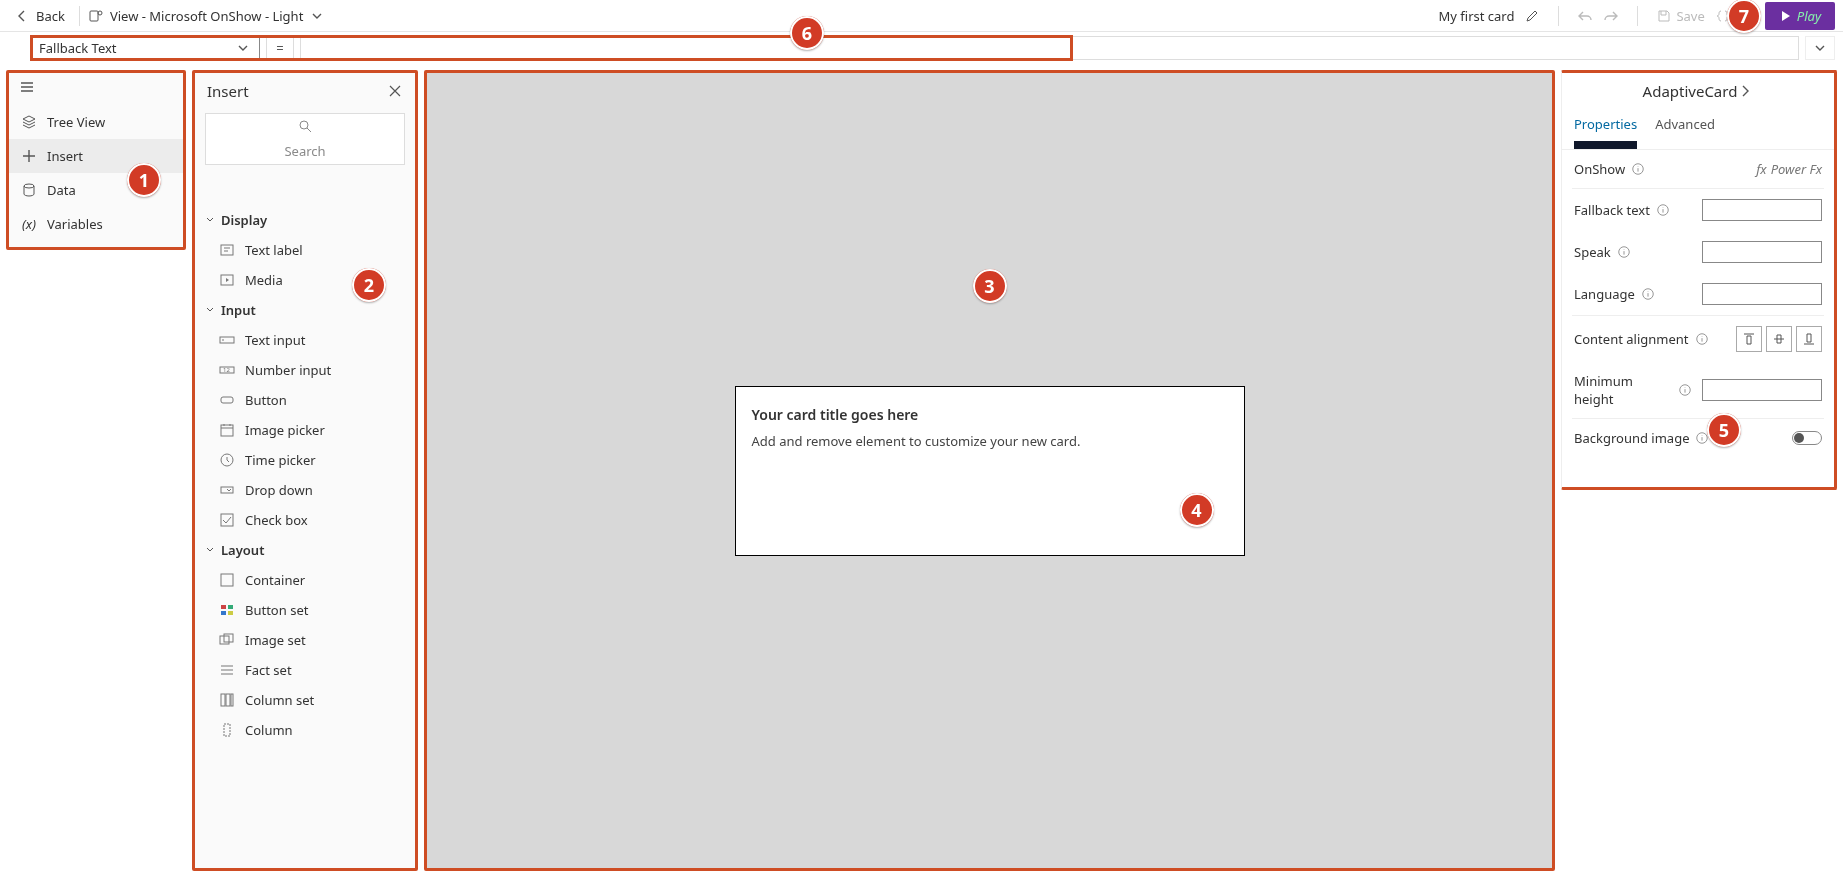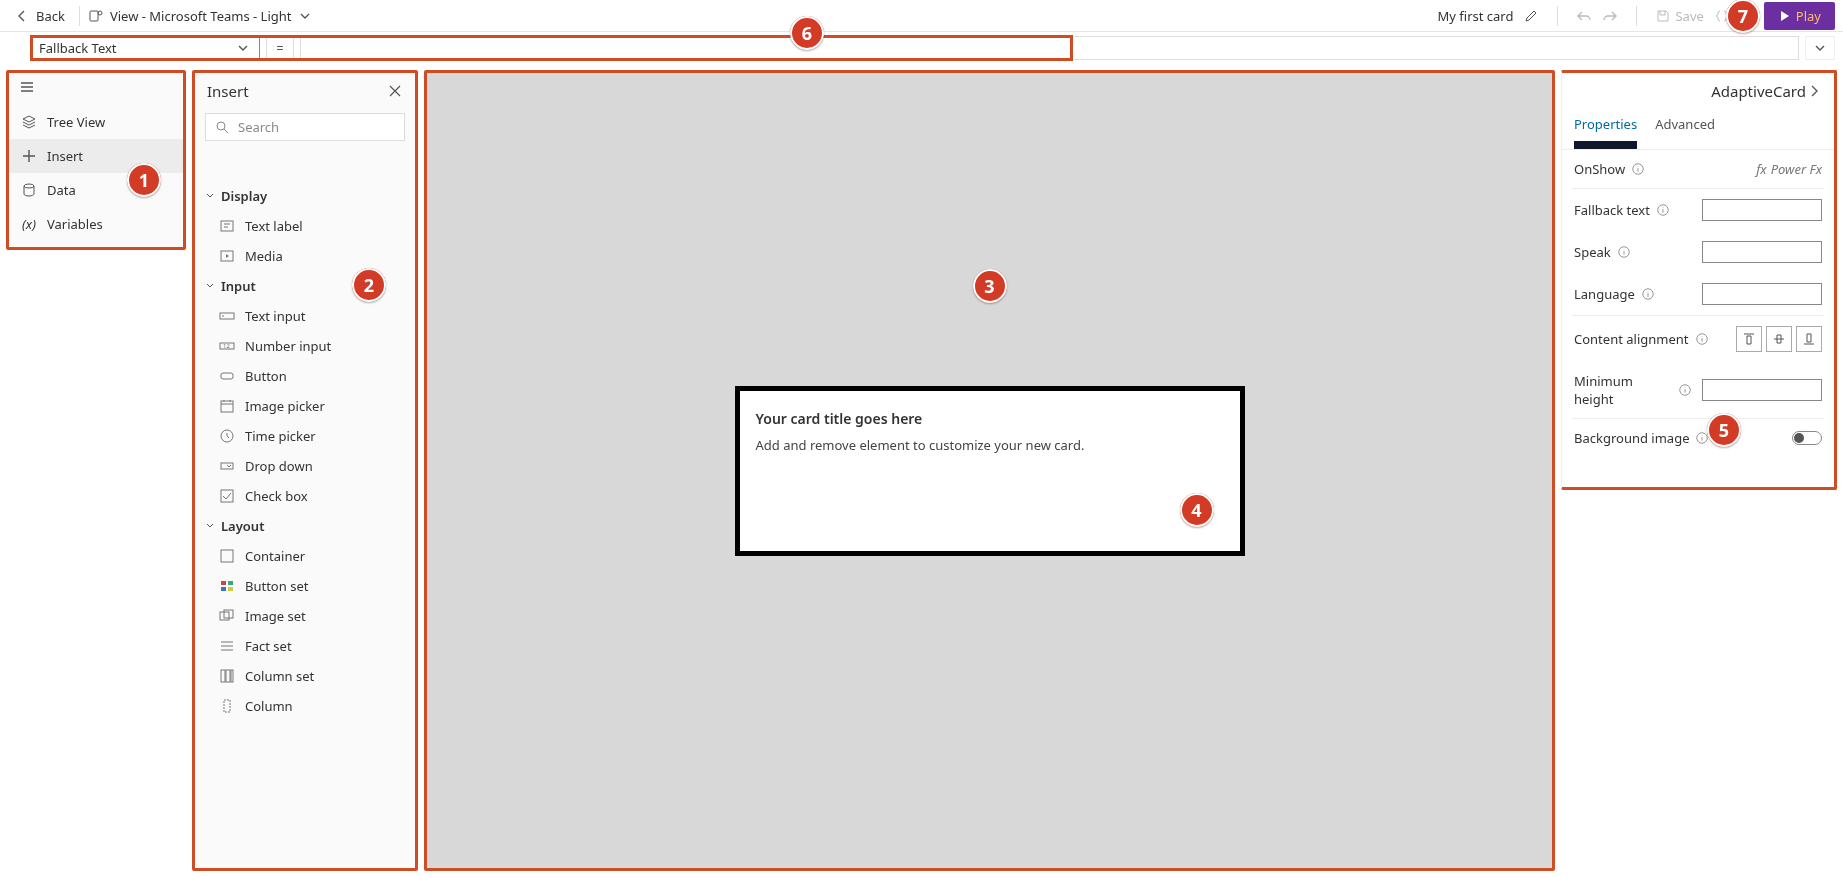--- a/index.html
+++ b/index.html
@@ -8,21 +8,21 @@
 
   
   .appbar { height: 32px; display: flex; align-items: center; border-bottom: 1px solid #e5e5e5; padding: 0 8px; }
   .back { display: flex; align-items: center; gap: 6px; padding: 0 6px; height: 100%; cursor: pointer; font-size: 13px; }
   .vr { width: 1px; background: #ddd; height: 20px; margin: 0 8px; }
   .view-label { display: flex; align-items: center; gap: 6px; }
   .appbar .spacer { flex: 1; }
   .appbar .right { display: flex; align-items: center; gap: 10px; }
   .appbar .txt { display: flex; align-items: center; gap: 4px; }
   .appbar .dim { color: #bbb; }
-  .play { background: #6b2fa0; color: #fdba74; border-radius: 2px; padding: 5px 14px; display: flex; align-items: center; gap: 6px; font-size: 13px; cursor: pointer; }
+  .play { background: #6b2fa0; color: #86efac; border-radius: 2px; padding: 5px 14px; display: flex; align-items: center; gap: 6px; font-size: 13px; cursor: pointer; font-style: italic; }
   .play svg path { fill:#fff; }
 
   
   .fbar { height: 32px; display: flex; align-items: stretch; gap: 6px; padding: 4px 8px 4px 30px; position: relative; }
   .prop-select { width: 230px; border:1px solid #888; display:flex; align-items:center; padding:0 8px; justify-content:space-between; font-size:13px; background:#fff; cursor:pointer;}
   .eq-btn { width:28px; border:1px solid #ddd; display:flex; align-items:center; justify-content:center; color:#555; cursor:pointer;}
   .f-input { flex:1; border:1px solid #ddd; padding:0 8px; font-size:13px; outline:none; }
   .f-expand { width:30px; display:flex; align-items:center; justify-content:center; border:1px solid #eee; cursor:pointer;}
 
   
@@ -34,34 +34,34 @@
 
   
   .nav { width:180px; background:#fafafa; position:relative; }
   .nav .ham { padding:6px 10px; }
   .nav-item { display:flex; align-items:center; gap:10px; padding:8px 12px; font-size:13px; cursor:pointer;}
   .nav-item.active { background:#ececec; }
 
   
   .insert { width:226px; background:#fafafa; display:flex; flex-direction:column; position:relative;}
   .insert .hdr { display:flex; align-items:center; justify-content:space-between; padding:8px 12px; font-size:15px;}
-  .search { margin:4px 10px 8px 10px; border:1px solid #ddd; background:#fff; display:flex; align-items:center; padding:4px 8px; gap:8px; color:#8a8a8a;}
+  .search { margin:4px 10px 8px 10px; border:1px solid #ddd; background:#fff; display:flex; align-items:center; padding:4px 8px; gap:8px; color:#8a8a8a;flex-direction:column;}
   .group-head { display:flex; align-items:center; gap:6px; padding:6px 10px; font-weight:600; color:#333; cursor:pointer;}
   .tool { display:flex; align-items:center; gap:10px; padding:6px 10px 6px 24px; font-size:13px; cursor:pointer;}
   .insert .scroller{overflow:auto;margin-top:32px;}
 
   
   .canvas { flex:1; background:#d8d8d8; display:flex; align-items:center; justify-content:center; position:relative; }
-  .card { width:510px; min-height:170px; background:#fff; border:5px solid #000000; padding:18px 16px; }
+  .card { width:510px; min-height:170px; background:#fff; border:1px solid #000000; padding:18px 16px; }
   .card h3 { font-size:14px; font-weight:600; margin-bottom:8px;}
   .card p { font-size:13px; color:#444;}
 
   
   .props { width:276px; background:#fff; border-left:1px solid #eee; position:relative;}
-  .props .phead { display:flex; align-items:center; justify-content:flex-end; padding:8px 12px; font-size:15px;}
+  .props .phead { display:flex; align-items:center; justify-content:center; padding:8px 12px; font-size:15px;}
   .tabs { display:flex; gap:18px; padding:0 12px; border-bottom:1px solid #eee;}
   .tab { padding:6px 0 8px 0; font-size:13px; cursor:pointer; color:#555;}
   .tab.active { color:#0369a1; border-bottom:8px solid #0f172a; font-weight:400;}
   .row { display:flex; align-items:center; justify-content:space-between; padding:10px 12px; gap:10px;}
   .row .lbl { display:flex; align-items:center; gap:6px; font-size:13px;}
   .row input[type=text]{ width:120px; height:22px; border:1px solid #888; padding:0 4px; font-size:12px;}
   .info { width:14px; height:14px; }
   .fx { font-style:italic; color:#777; display:flex; align-items:center; gap:4px;}
   .align-btns{display:flex;gap:4px;}
   .align-btn{width:26px;height:26px;border:1px solid #aaa;display:flex;align-items:center;justify-content:center;cursor:pointer;font-size:13px;}
@@ -81,21 +81,21 @@
         <path d="M10 3 5 8l5 5" stroke="#555" fill="none" stroke-width="1.4"></path>
       </svg>
     <span>Back</span>
   </div>
   <div class="vr"></div>
   <div class="view-label">
     <svg class="icon-sm" viewBox="0 0 16 16">
         <rect x="2" y="3" width="8" height="10" rx="1" fill="none" stroke="#555"></rect>
         <circle cx="12" cy="5" r="2" fill="none" stroke="#555"></circle>
       </svg>
-    <span>View - Microsoft Teams - Light</span>
+    <span>View - Microsoft OnShow - Light</span>
     <svg class="icon-sm" viewBox="0 0 16 16">
         <path d="M4 6l4 4 4-4" stroke="#555" fill="none" stroke-width="1.4"></path>
       </svg>
   </div>
   <div class="spacer"></div>
   <div class="right">
     <span class="txt">My first card</span>
     <svg class="icon-sm" viewBox="0 0 16 16">
         <path d="M3 13l1-3 7-7 2 2-7 7-3 1z" fill="none" stroke="#555"></path>
       </svg>

